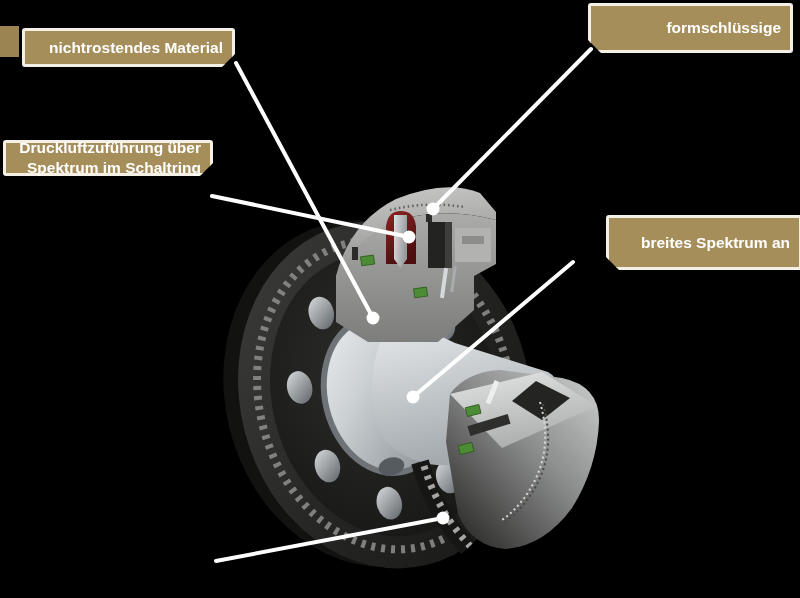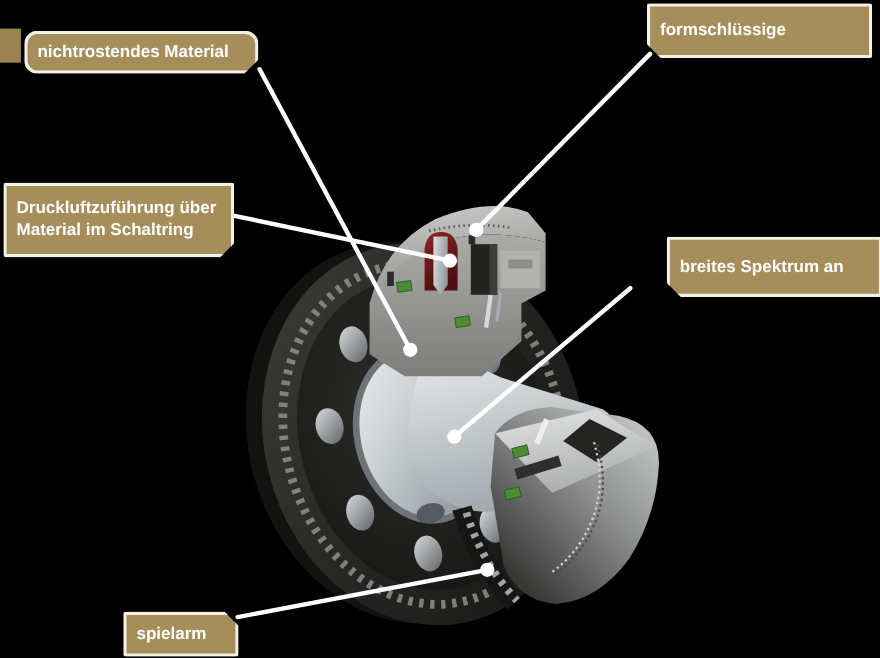--- a/index.html
+++ b/index.html
@@ -1,29 +1,29 @@
 <!DOCTYPE html>
 <html><head>
 <meta charset="utf-8">
 <style>
   html,body{margin:0;padding:0;background:#000;}
   #stage{position:relative;width:800px;height:598px;background:#000;overflow:hidden;
          font-family:"Liberation Sans","DejaVu Sans",sans-serif;}
   #machine-svg{position:absolute;left:0;top:0;width:800px;height:598px;}
   .callout{position:absolute;box-sizing:border-box;background:#a68e5a;border:3px solid #f4f0e6;
            border-radius:3px;color:#fff;font-weight:bold;font-size:15.5px;line-height:20px;
-           display:flex;flex-direction:column;justify-content:center;padding:4px 9px;white-space:nowrap;}
+           display:flex;flex-direction:column;justify-content:center;padding:4px 9px;white-space:nowrap;text-align:right;}
   .callout span{display:block;}
   
   .cut-br{clip-path:polygon(0 0,100% 0,100% calc(100% - 13px),calc(100% - 13px) 100%,0 100%);}
   .cut-bl{clip-path:polygon(0 0,100% 0,100% 100%,13px 100%,0 calc(100% - 13px));}
   .cut-tr{clip-path:polygon(0 0,calc(100% - 13px) 0,100% 13px,100% 100%,0 100%);}
-  #callout-material {left:22px;  top:28px;  width:213px; height:39px;border-radius:12px;}
+  #callout-material {left:22px;  top:28px;  width:213px; height:39px;}
   #callout-torque   {left:588px; top:3px;   width:205px; height:50px;}
-  #callout-air      {left:3px;   top:166px; width:210px; height:68px;}
+  #callout-air      {left:3px;   top:140px; width:210px; height:36px;}
   #callout-bores    {left:570px; top:215px; width:196px; height:55px;margin-left:36px;}
   #callout-backlash {left:112px; top:556px; width:105px; height:41px;}
   #cropped-fragment{position:absolute;left:0;top:26px;width:19px;height:31px;background:#9c8452;}
 </style>
 </head>
 <body>
 
 <div id="stage">
 
   <svg id="machine-svg" viewBox="0 0 800 598" xmlns="http://www.w3.org/2000/svg">
@@ -152,24 +152,21 @@
   <div class="callout cut-br" id="callout-material">
     <span>nichtrostendes Material</span>
   </div>
 
   <div class="callout cut-bl" id="callout-torque">
     <span>formschlüssige</span>
   </div>
 
   <div class="callout cut-br" id="callout-air">
     <span>Druckluftzuführung über</span>
-    <span>Material im Schaltring</span>
+    <span>Spektrum im Schaltring</span>
   </div>
 
   <div class="callout cut-bl" id="callout-bores">
     <span>breites Spektrum an</span>
   </div>
 
-  <div class="callout cut-tr" id="callout-backlash">
-    <span>spielarm</span>
-  </div>
 
 </div>
 
 </body></html>

